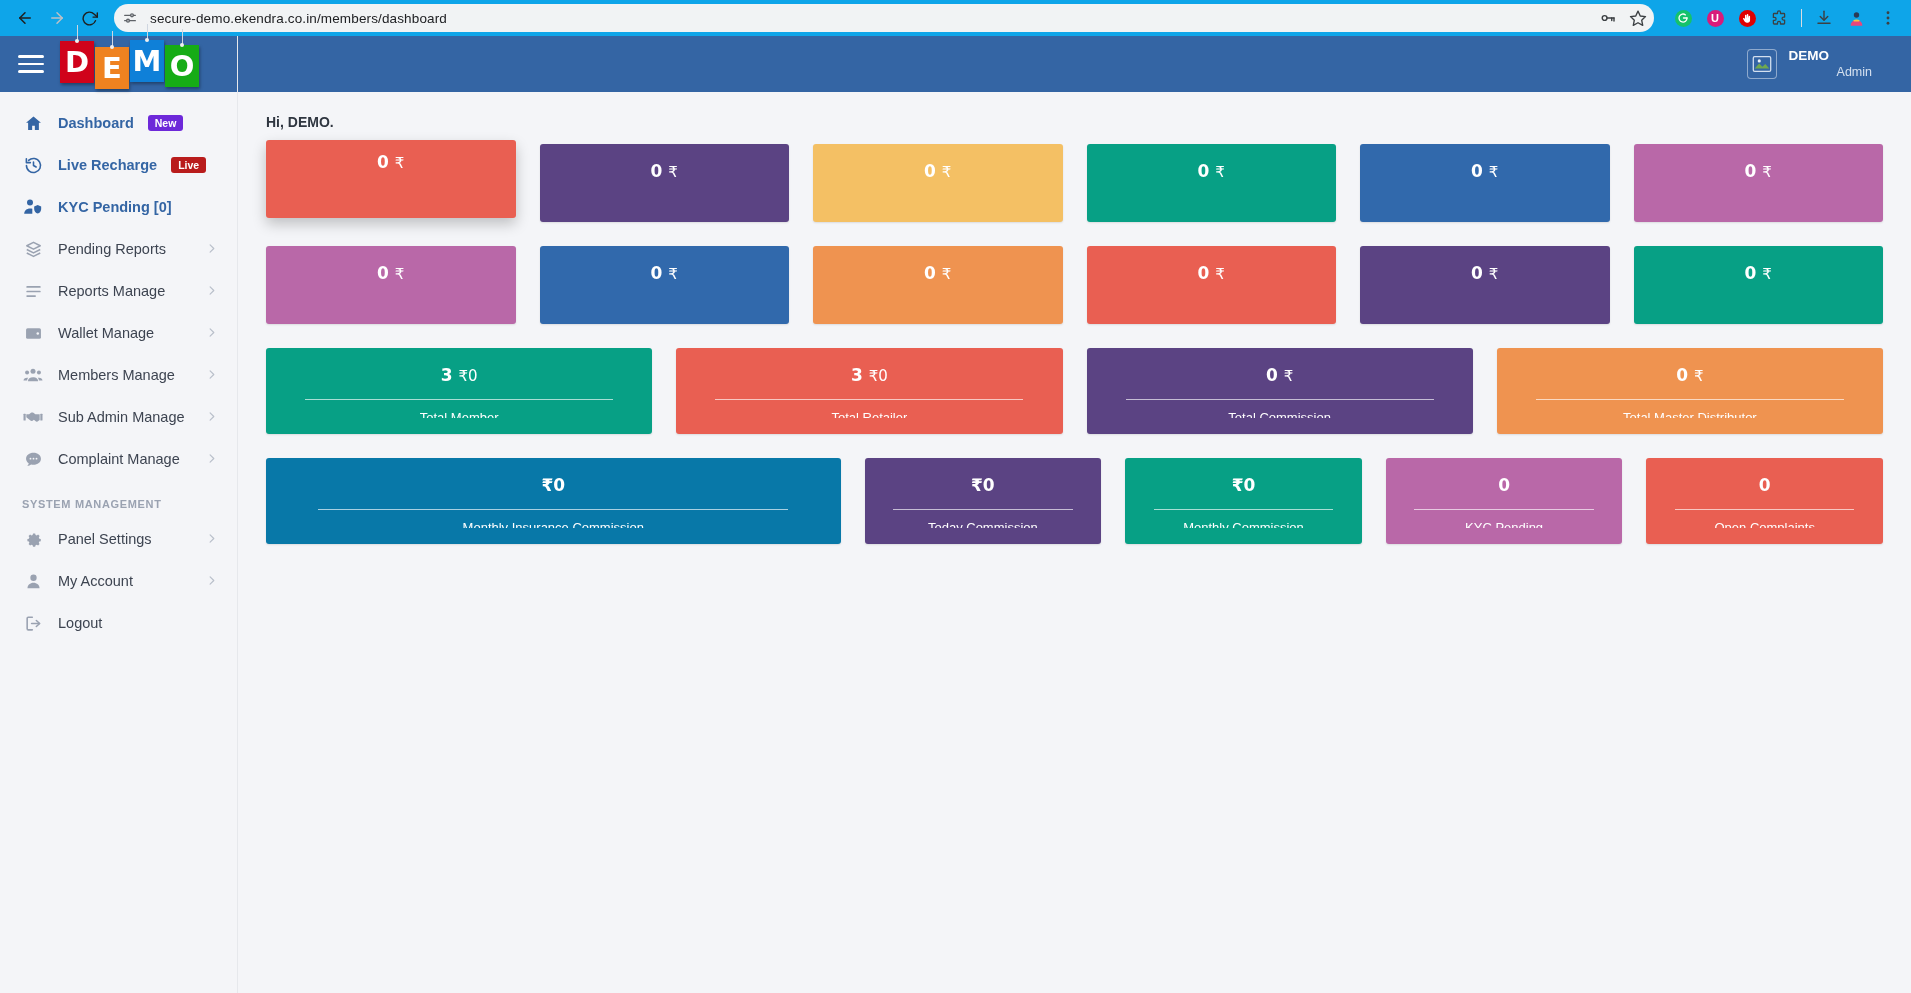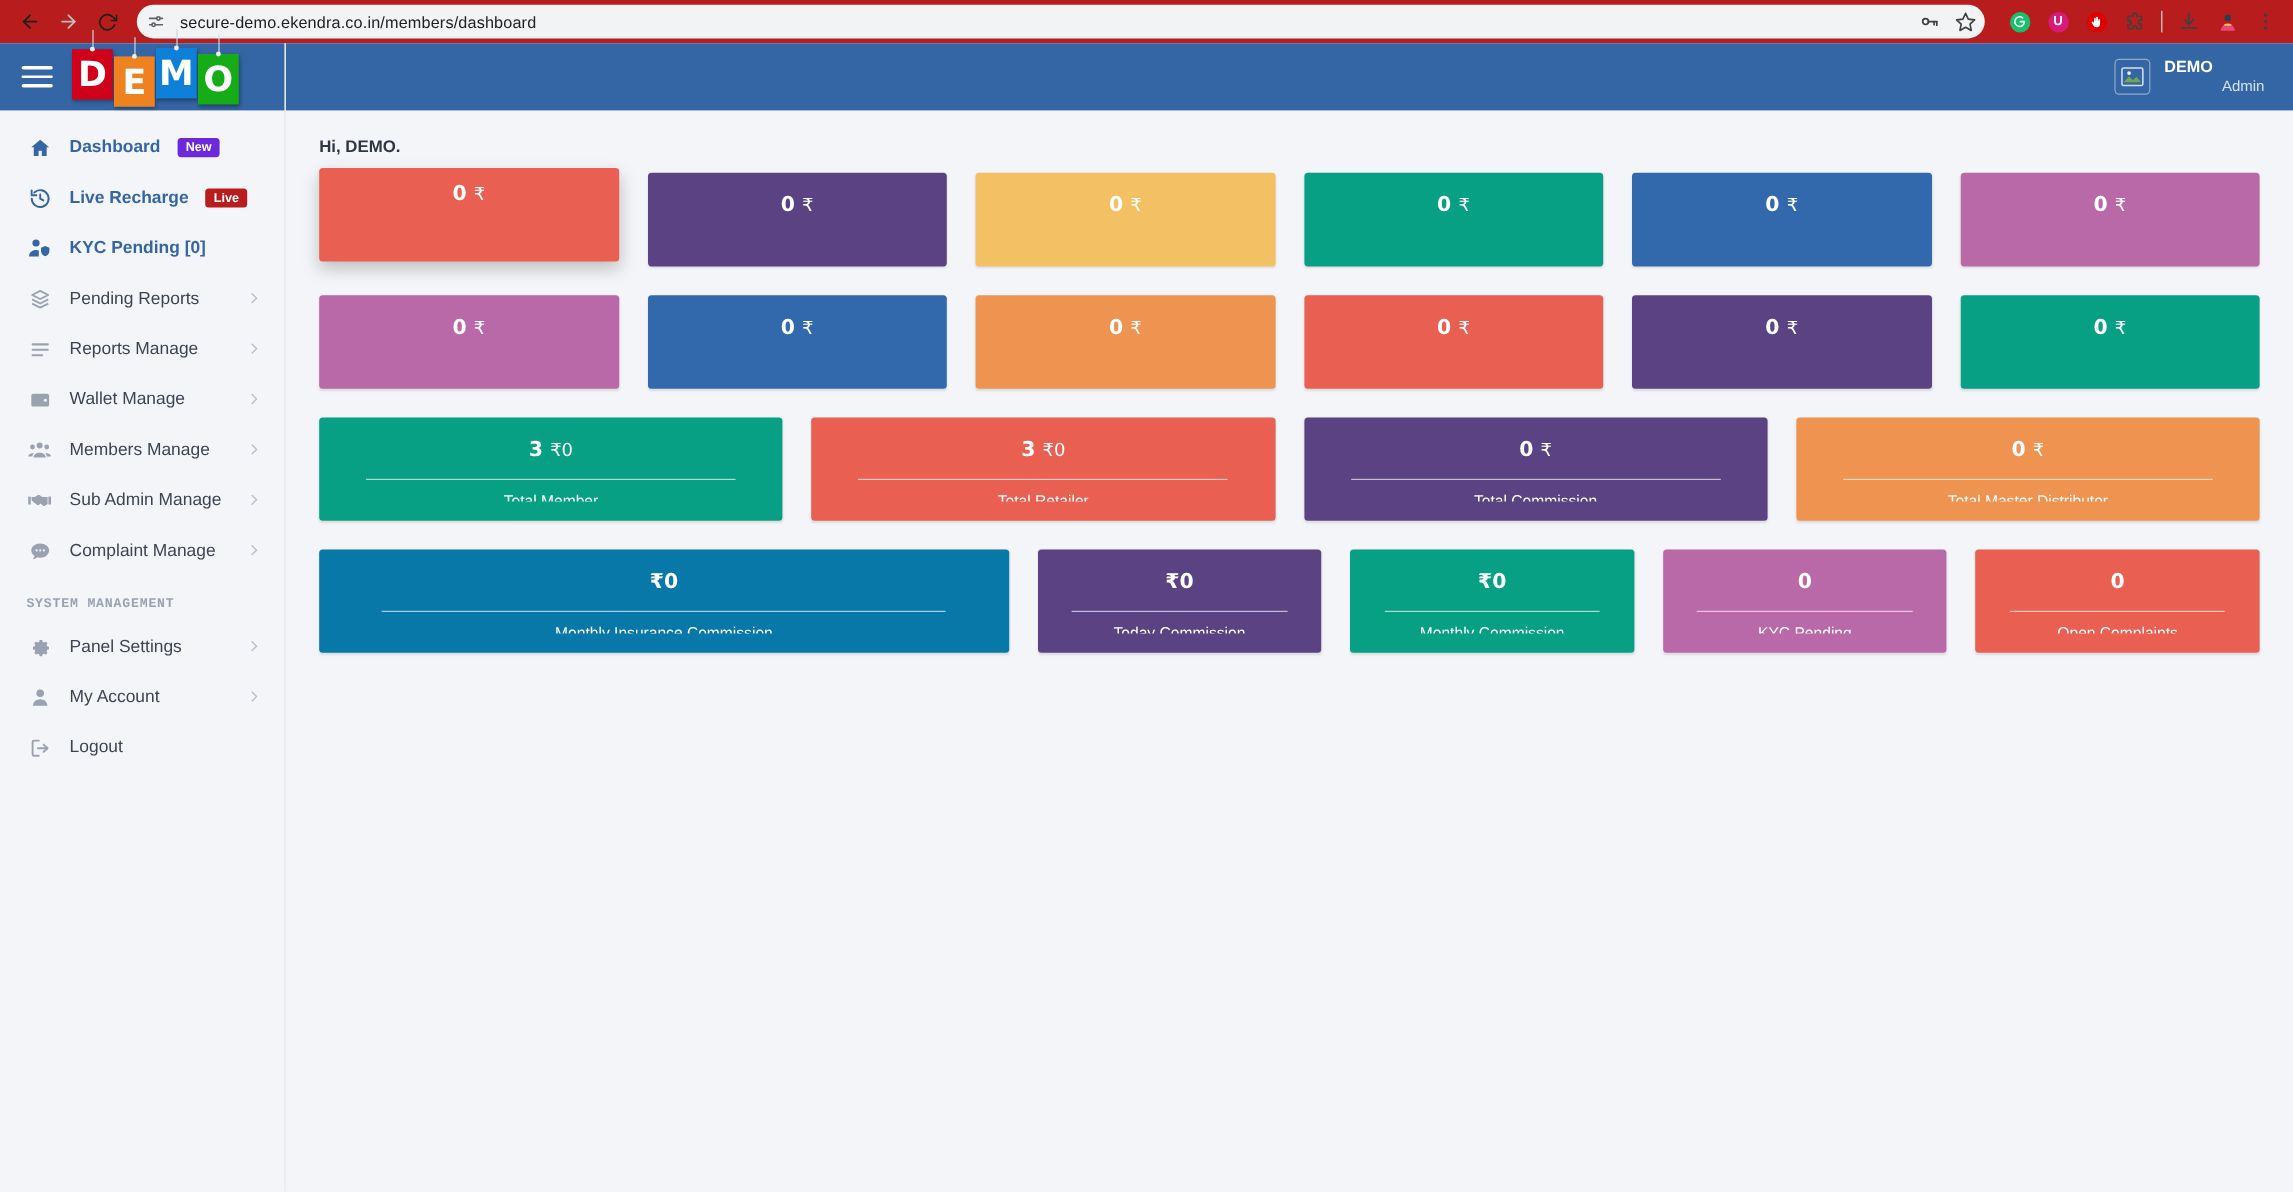--- a/index.html
+++ b/index.html
@@ -6,21 +6,21 @@
   html, body {
     width: 1911px; height: 993px;
     font-family: "Liberation Sans", sans-serif;
     background: #f4f5f8;
     overflow: hidden;
   }
 
   
   .browser-bar {
     height: 36px; width: 100%;
-    background: #b91c1c;
+    background: #0ea5e9;
     display: flex; align-items: center;
     padding: 0 10px;
     gap: 2px;
     position: relative;
   }
   .nav-btn {
     width: 30px; height: 30px;
     display: flex; align-items: center; justify-content: center;
     border-radius: 50%;
     color: #1f1f1f;
@@ -142,38 +142,37 @@
     font-size: 10.5px; font-weight: bold; color:#fff;
     padding: 3px 7px; border-radius: 3px; line-height:1;
   }
   .badge-new { background:#6d28d9; }
   .badge-live { background:#b91c1c; color:#ffffff; }
 
   .nav-section {
     font-size: 11px; font-weight: bold; color:#9aa2b1;
     letter-spacing: .06em;
     padding: 18px 0 8px 22px;
-    font-family: Liberation Mono, monospace;
   }
 
   .night-bar {
     height: 47px;
     border-top: 1px solid #e6e8ec;
     display:flex; align-items:center; justify-content:center;
     gap: 8px;
     color: #3465a4; font-size: 14px;
     cursor: pointer;
   }
 
   
   .main { flex: 1 1 auto; display:flex; flex-direction:column; min-width:0; }
   .topbar {
     height:56px; background:#3465a4;
     display:flex; align-items:center; justify-content:flex-end;
-    padding-right: 24px;
+    padding-right: 39px;
   }
   .user-box { display:flex; align-items:center; gap:12px; cursor:pointer; }
   .avatar {
     width:30px;height:30px;border-radius:4px;
     border:1px solid rgba(255,255,255,.45);
     display:flex;align-items:center;justify-content:center;
     overflow:hidden;
     background:#3465a4;
   }
   .user-text { display:flex;flex-direction:column; line-height:1.2; }

